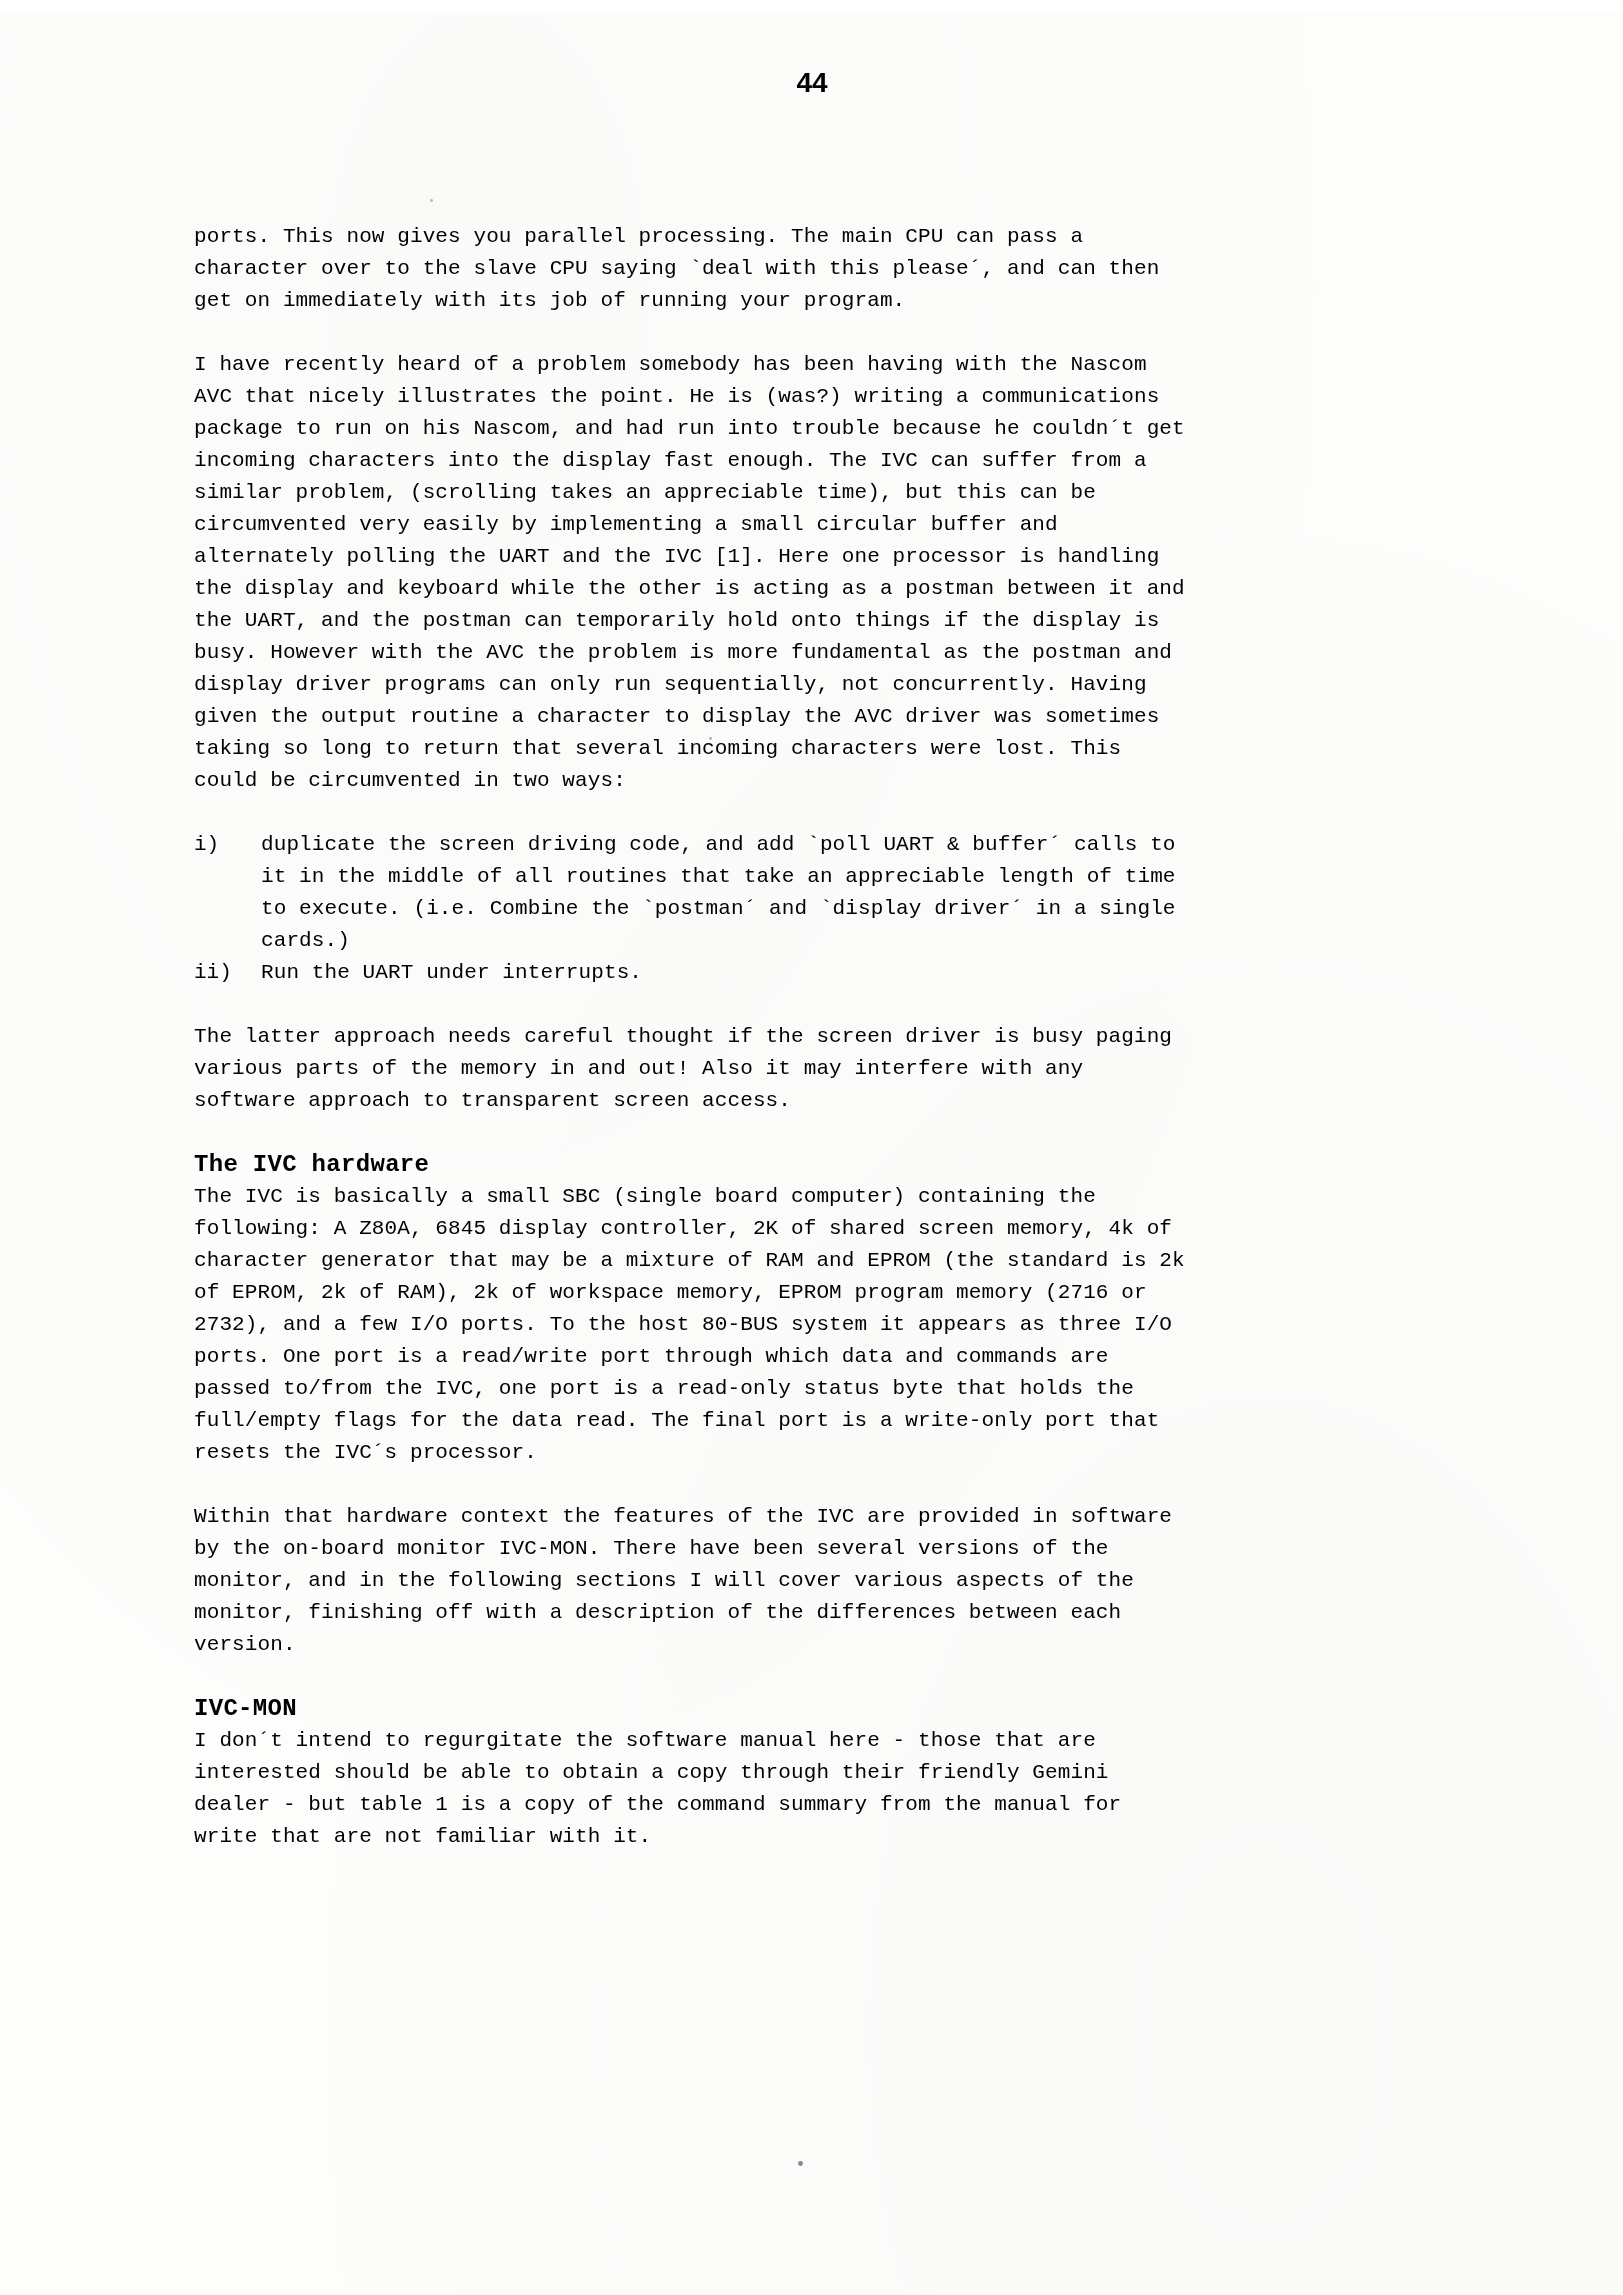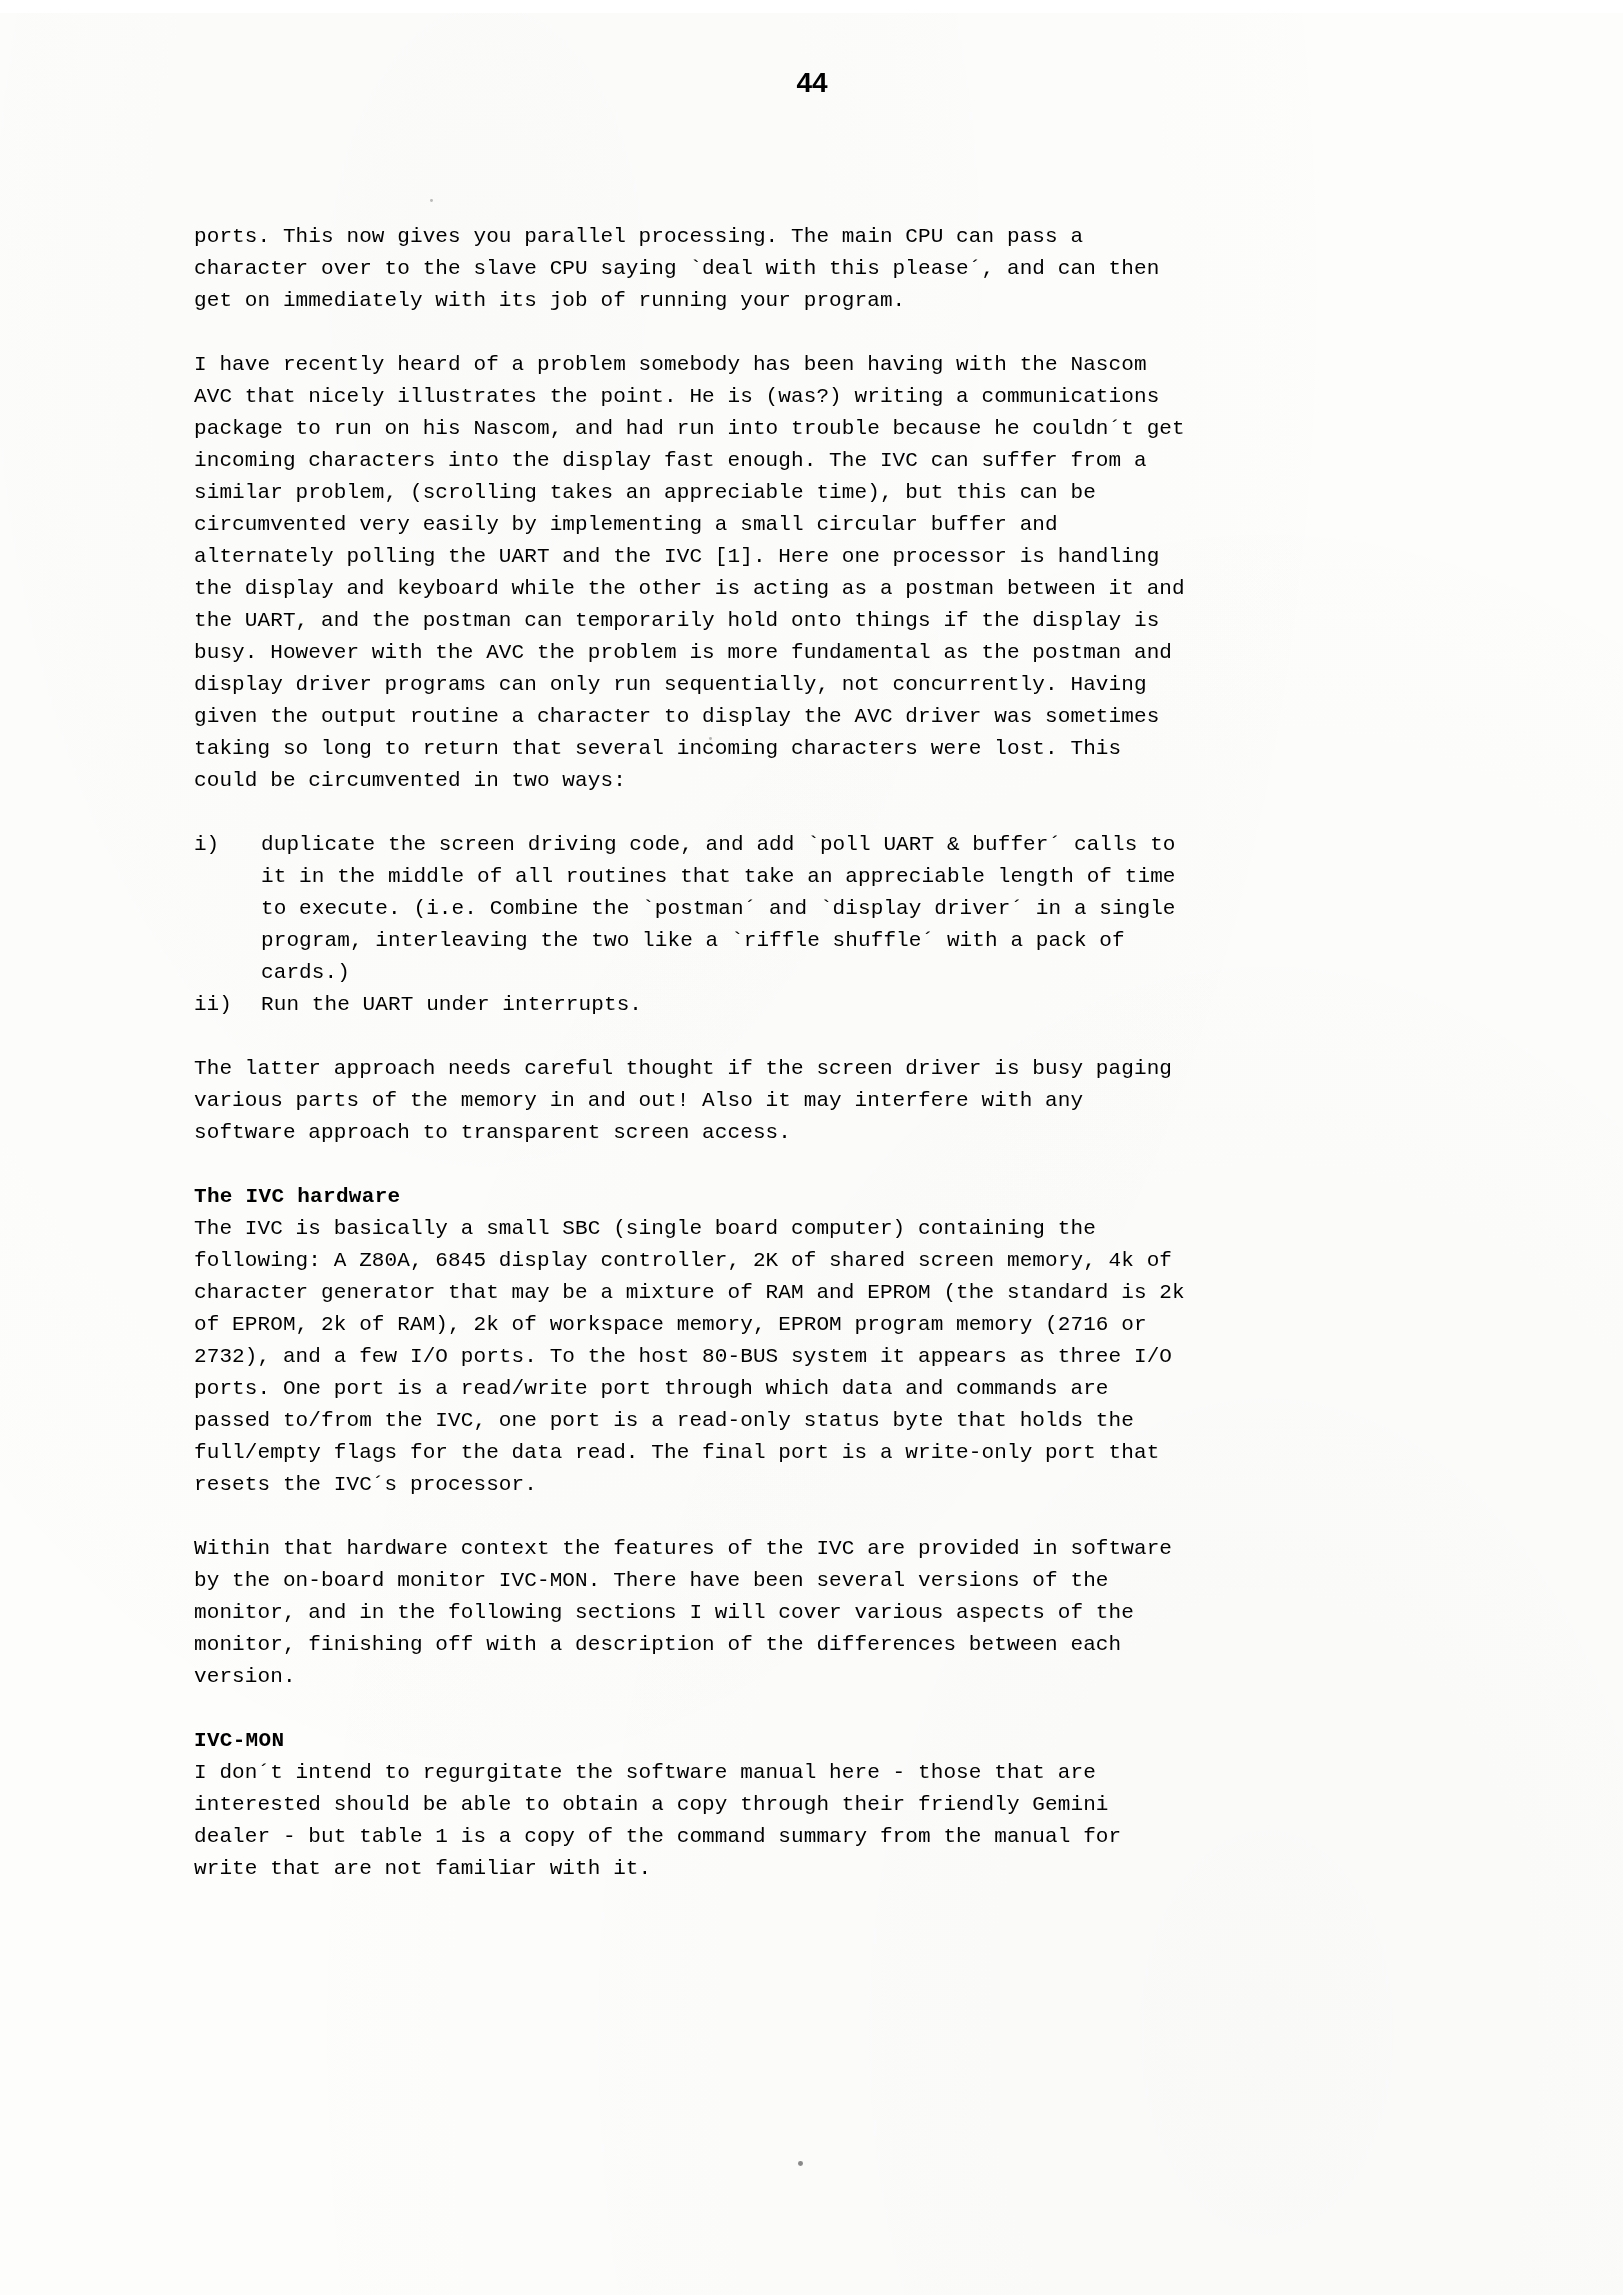--- a/index.html
+++ b/index.html
@@ -55,21 +55,21 @@
   .line {
     font-size: 21px;
     line-height: 32px;
     white-space: pre;
     letter-spacing: 0.1px;
     
     transform-origin: left center;
   }
 
   .heading {
-    font-size: 21px;
+    font-size: 24px;
     line-height: 32px;
     font-weight: bold;
     white-space: pre;
     letter-spacing: 0.3px;
     margin: 0;
   }
 
   .list {
     margin: 0 0 32px 0;
   }
@@ -135,21 +135,20 @@
     </div>
 
     <div class="list">
 
       <div class="list-row">
         <div class="list-marker">i)</div>
         <div class="list-body">
           <div class="line">duplicate the screen driving code, and add `poll UART &amp; buffer´ calls to</div>
           <div class="line">it in the middle of all routines that take an appreciable length of time</div>
           <div class="line">to execute. (i.e. Combine the `postman´ and `display driver´ in a single</div>
-          <div class="line">program, interleaving the two like a `riffle shuffle´ with a pack of</div>
           <div class="line">cards.)</div>
         </div>
       </div>
 
       <div class="list-row">
         <div class="list-marker">ii)</div>
         <div class="list-body">
           <div class="line">Run the UART under interrupts.</div>
         </div>
       </div>

